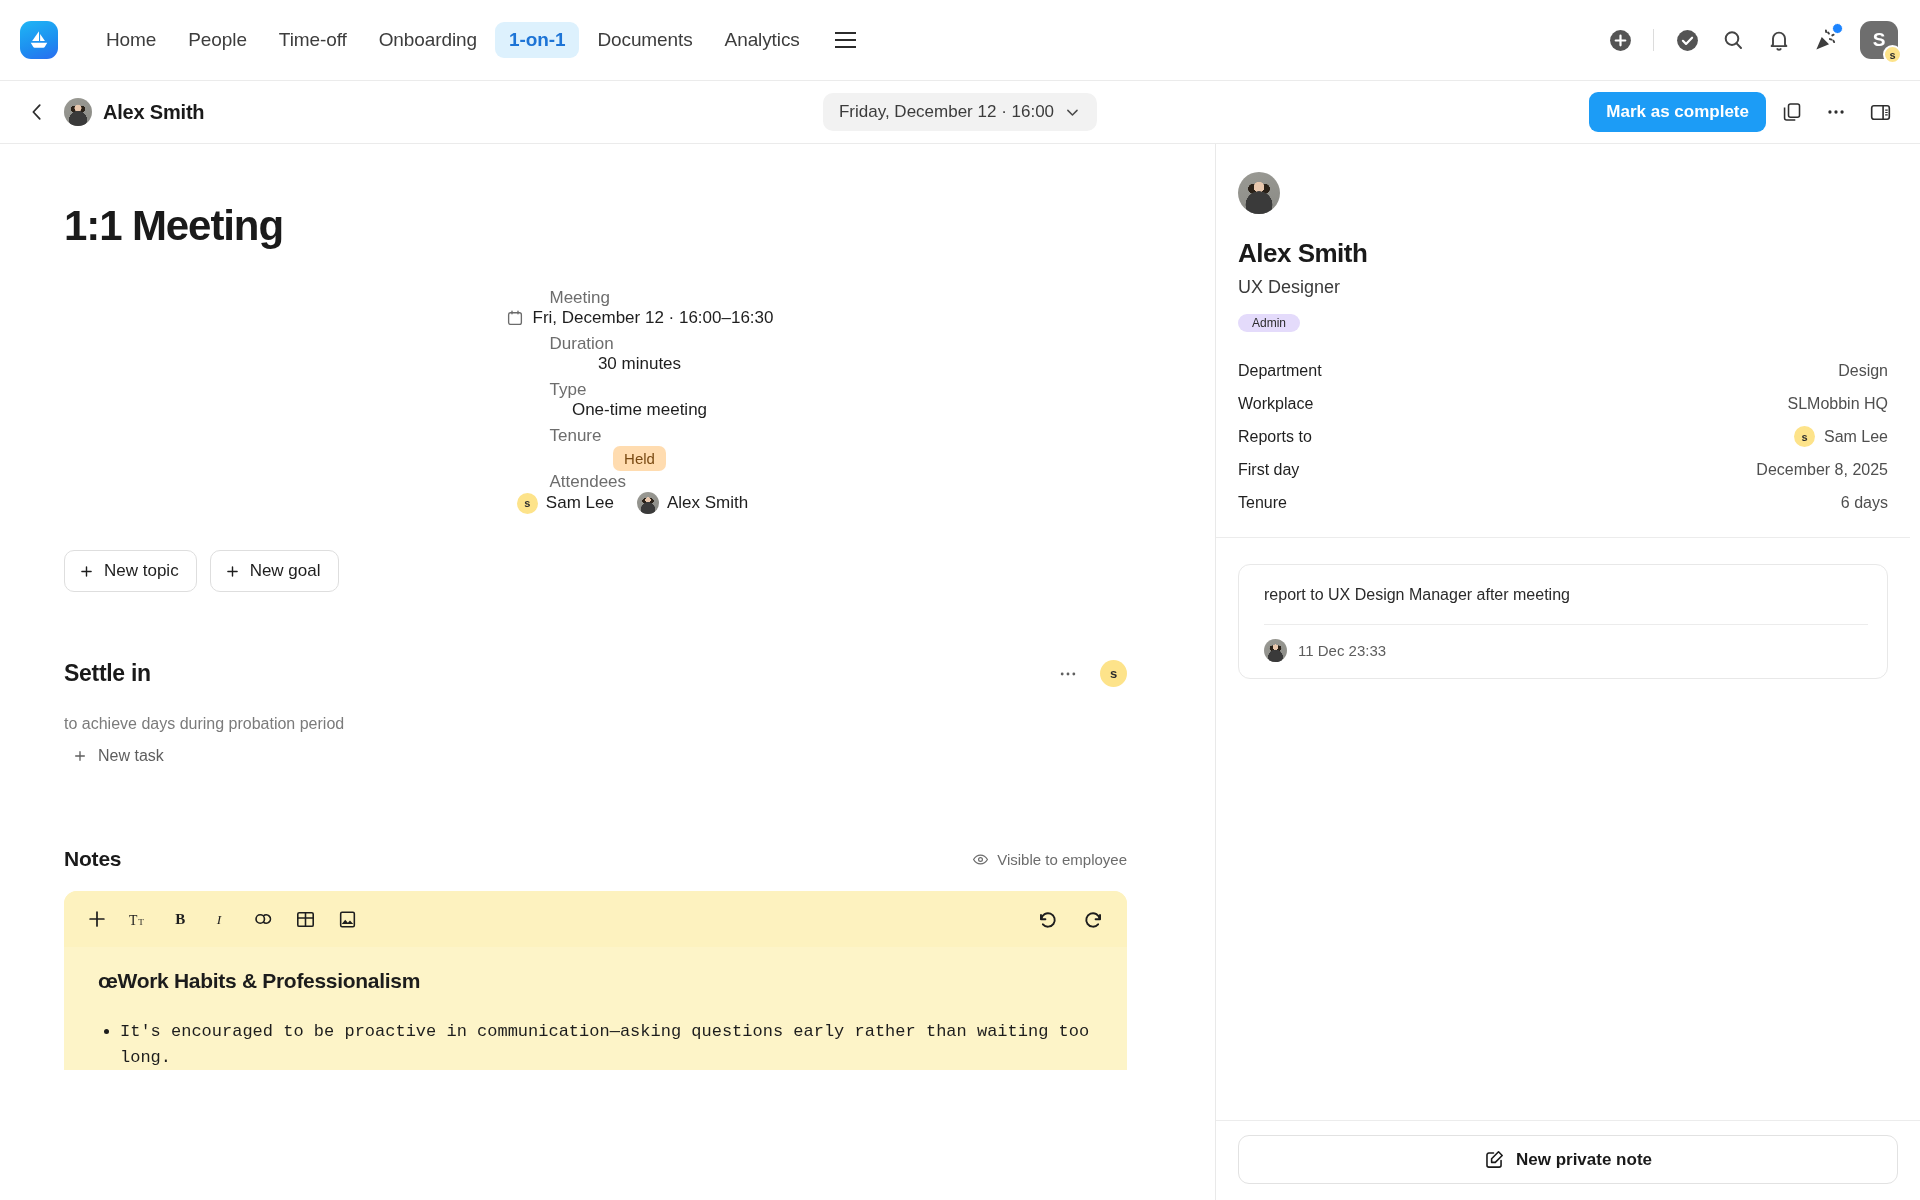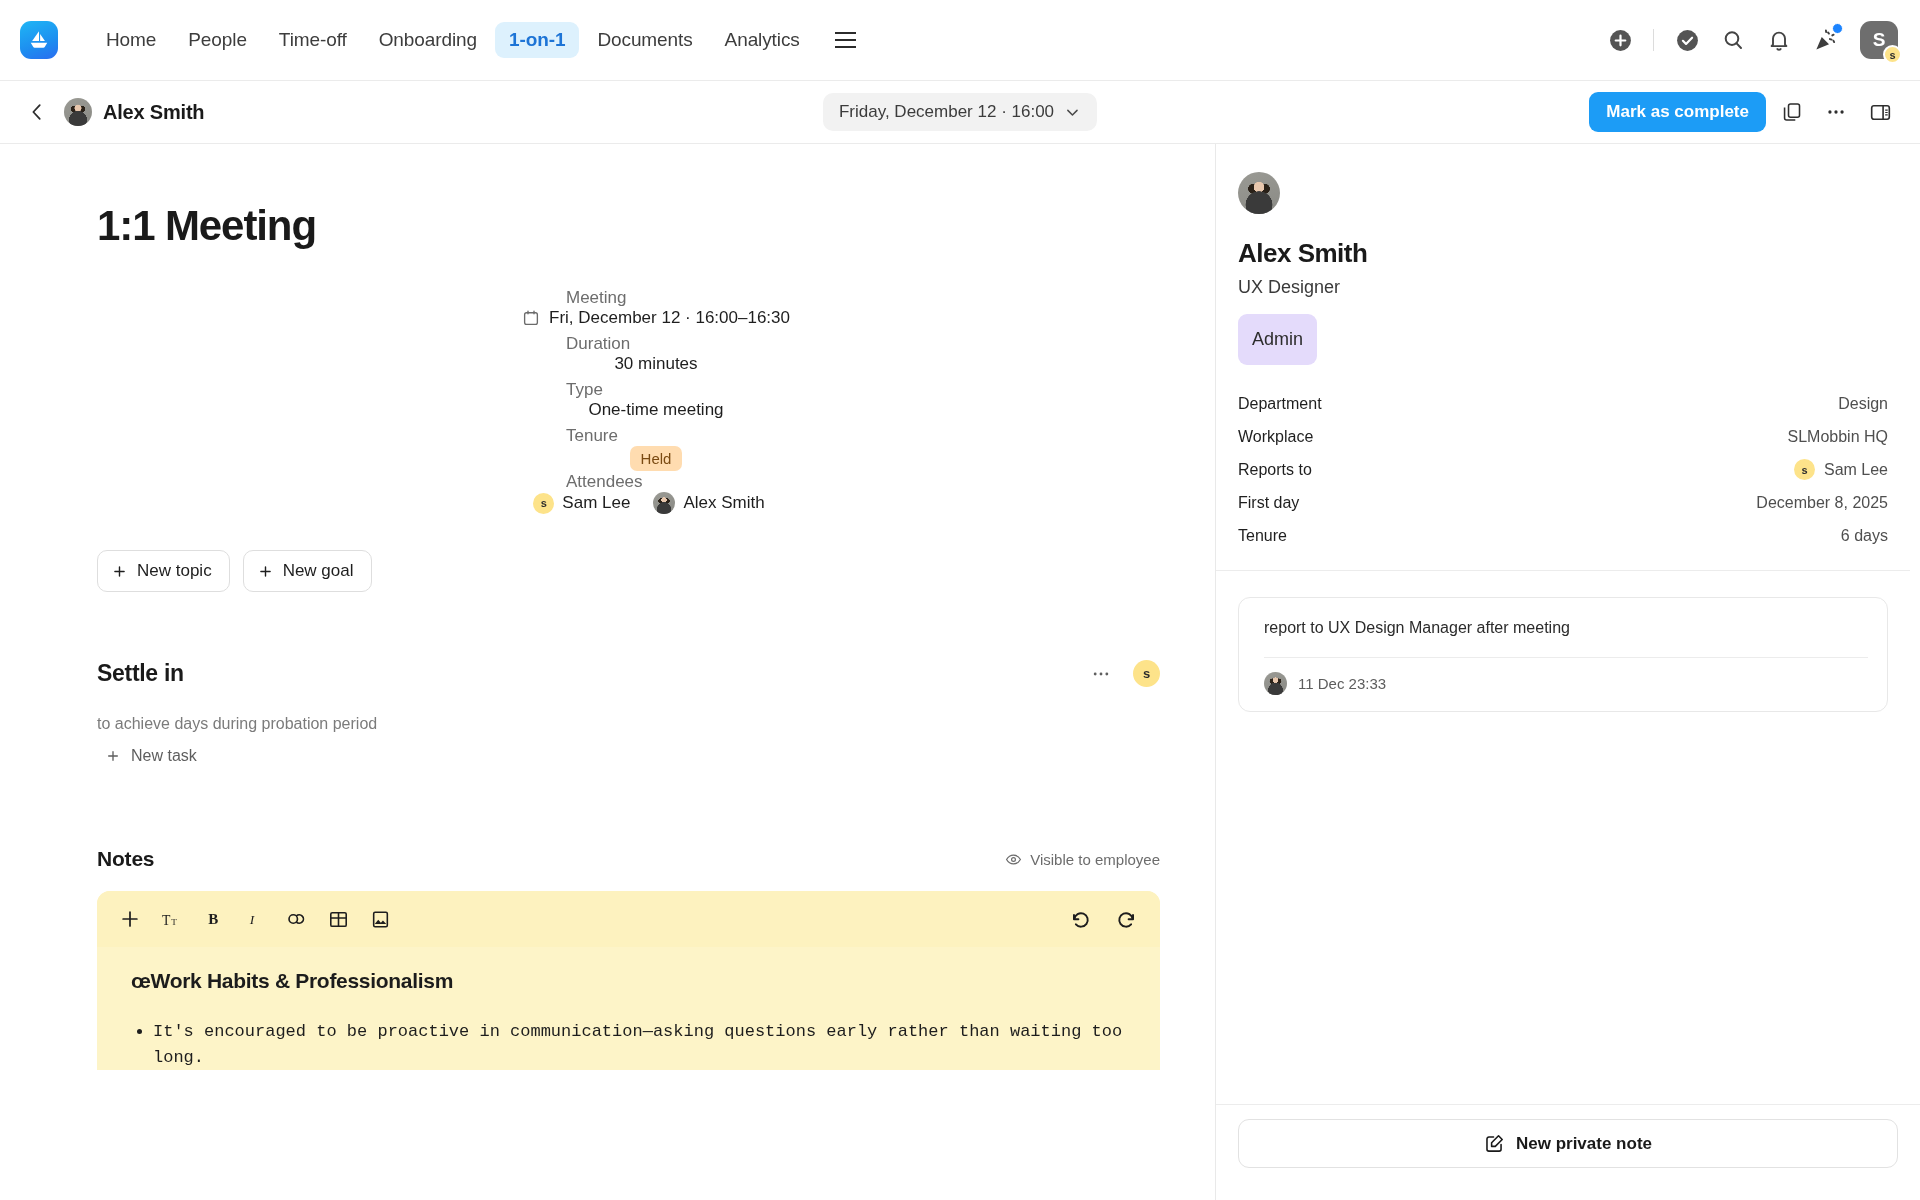--- a/index.html
+++ b/index.html
@@ -82,21 +82,21 @@
     font-family:"Liberation Sans", sans-serif;
   }
   .sh-icon { width:36px;height:36px;display:flex;align-items:center;justify-content:center;cursor:pointer;color:#2e2e2e;}
 
   
   .body-wrap { display:flex; height: calc(1200px - 81px - 63px); }
   .main-col { width: 1215px; flex:0 0 1215px; padding: 0; overflow:hidden; position:relative; }
   .side-col { flex:1; border-left:1px solid #e9e9e9; position:relative; background:#fff; }
 
   
-  .main-inner { padding: 58px 0 0 97px; }
+  .main-inner { padding: 58px 0 0 64px; }
   .page-title { font-size: 42px; font-weight: 800; letter-spacing:-1.1px; }
 
   .meta-table { margin-top: 38px; }
   .meta-row { display:flex; align-items:center; height: 46px; flex-direction: column; }
   .meta-label { width: 180px; font-size:17px; color:#6d6d6d; }
   .meta-value { font-size:17px; color:#1e1e1e; display:flex; align-items:center; gap:9px; }
   .cal-icon { color:#6b6b6b; display:flex; }
   .chip-held {
     background:#ffdcb0; color:#7a4a12; font-size:15px; padding:4px 11px;
     border-radius:7px; font-weight:500;
@@ -159,39 +159,39 @@
   .notes-ul { margin-top: 26px; padding-left: 22px; font-family: Liberation Mono, monospace; }
   .notes-ul li { font-size:17px; color:#1d1d1d; line-height:1.5; }
 
   
   .side-inner { padding: 28px 32px 0 22px; }
   .side-avatar { width:42px;height:42px;border-radius:50%;overflow:hidden;}
   .side-name { font-size:26px; font-weight:800; letter-spacing:-0.5px; margin-top:24px;}
   .side-role { font-size:18px; color:#3a3a3a; margin-top:8px;}
   .side-badge {
     display:inline-block; margin-top:16px; background:#e4dbfb; color:#2c2c2c;
-    font-size:18px; padding:15px 14px; border-radius:9px;
+    font-size:12px; padding:2px 14px; border-radius:9px;
   }
   .side-table { margin-top: 22px; }
   .side-row { display:flex; align-items:center; height:33px; font-size:16px; }
   .side-key { color:#1f1f1f; }
   .side-val { margin-left:auto; color:#4f4f4f; display:flex; align-items:center; gap:9px;}
   .side-sep { border-top:1px solid #ececec; margin: 18px -22px 0 -22px; }
 
   .note-card {
     margin-top: 26px; border:1px solid #e8e8e8; border-radius:12px;
     padding: 18px 19px 16px 25px;
   }
   .note-text { font-size:16px; color:#2b2b2b; line-height:1.45; }
   .note-divider { border-top:1px solid #ececec; margin: 18px 0 14px 0; }
   .note-meta { display:flex; align-items:center; gap:11px; font-size:15px; color:#5d5d5d;}
   .note-av { width:23px;height:23px;border-radius:50%;overflow:hidden;}
 
   .side-footer {
-    position:absolute; left:0; right:0; bottom:16px; border-top:1px solid #ececec;
+    position:absolute; left:0; right:0; bottom:0; border-top:1px solid #ececec;
     padding: 14px 22px 16px 22px; background:#fff;
   }
   .private-btn {
     width:100%; border:1px solid #e2e2e2; background:#fff; border-radius:11px;
     padding: 13px 0; font-size:17px; font-weight:700; cursor:pointer;
     display:flex; align-items:center; justify-content:center; gap:11px;
     font-family:"Liberation Sans", sans-serif; color:#1a1a1a;
   }
   .photo-grad {
     width:100%; height:100%;

